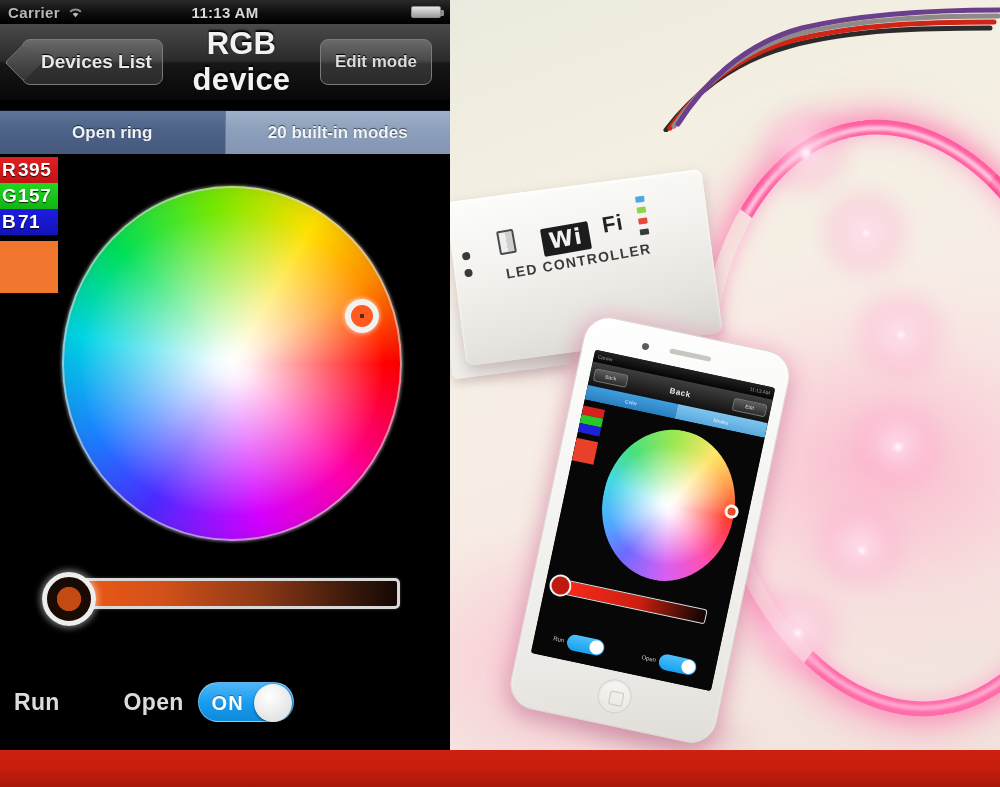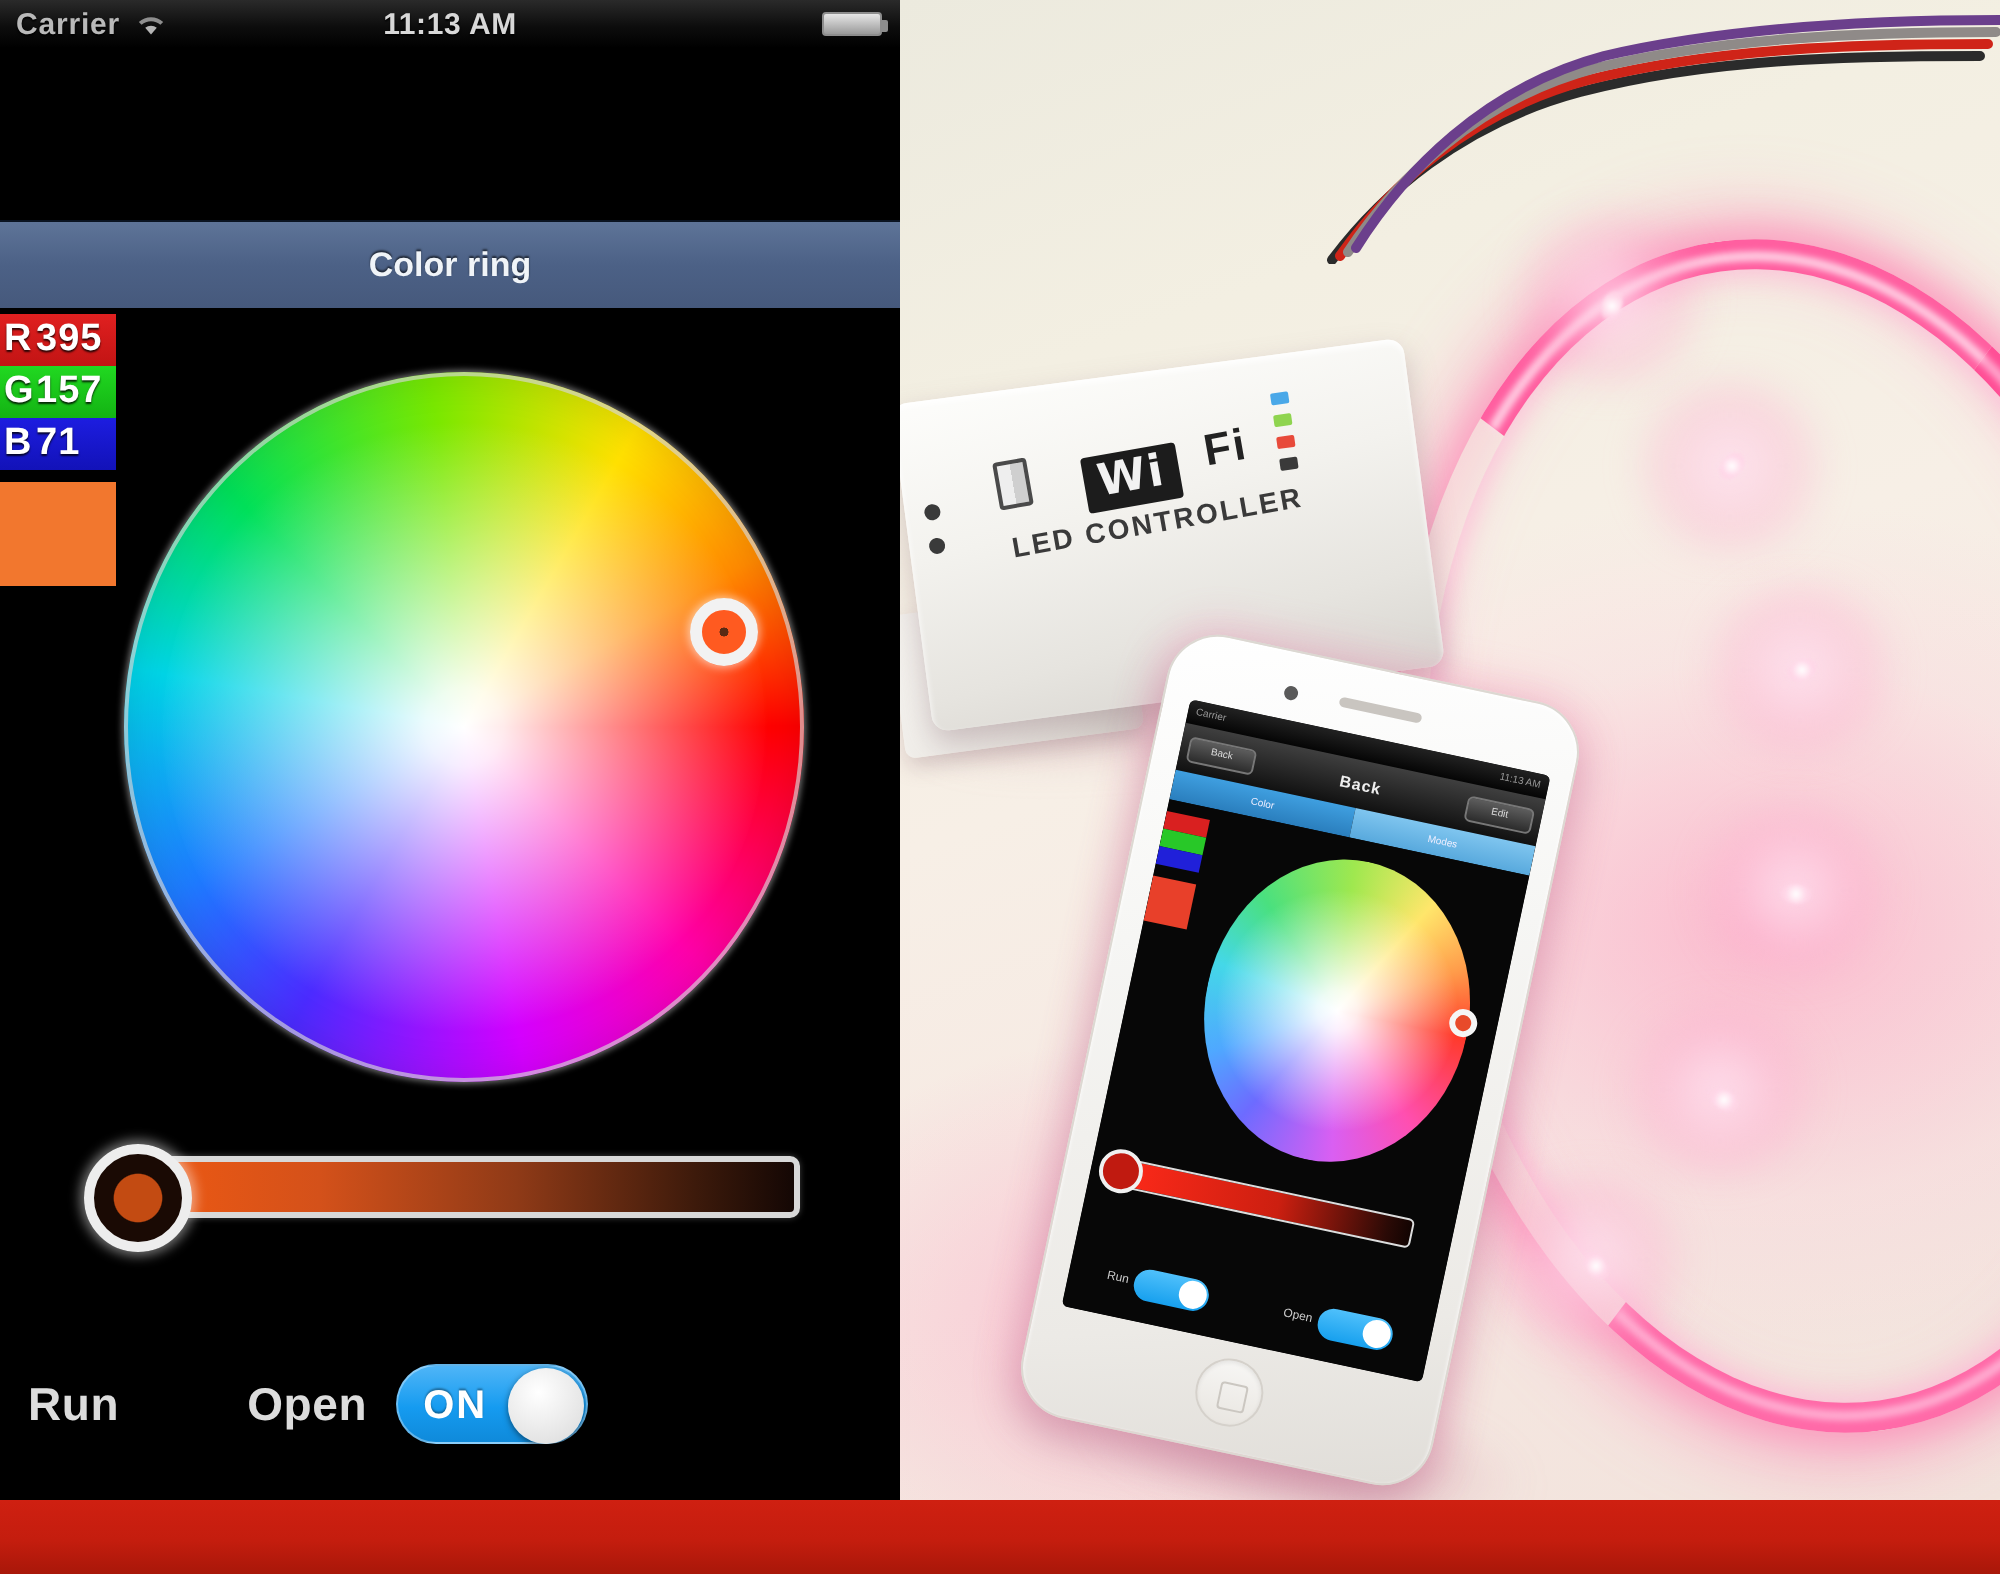--- a/index.html
+++ b/index.html
@@ -403,23 +403,29 @@
       <div class="wifi-ico">
         <svg width="15" height="11" viewBox="0 0 15 11">
           <path d="M7.5 10.2 L4.6 6.9 A4.6 4.6 0 0 1 10.4 6.9 Z" fill="#b5b5b5"></path>
           <path d="M1.4 4.0 A9 9 0 0 1 13.6 4.0 L12.2 5.4 A7 7 0 0 0 2.8 5.4 Z" fill="#8e8e8e"></path>
         </svg>
       </div>
       <div class="sb-time">11:13 AM</div>
       <div class="battery"></div>
     </div>
 
+    <div class="navbar">
+      <div class="back-btn">Devices List</div>
+      <div class="nav-title">RGB device</div>
+      <div class="edit-btn">Edit mode</div>
+    </div>
 
     <div class="segmented">
-      <div class="seg selected">Color ring</div>
+      <div class="seg selected">Open ring</div>
+      <div class="seg unselected">20 built-in modes</div>
     </div>
 
     <div class="rgb-stack">
       <div class="rgb-row rgb-r">
         <span class="ch">R</span>
         <span>395</span>
       </div>
       <div class="rgb-row rgb-g">
         <span class="ch">G</span>
         <span>157</span>

